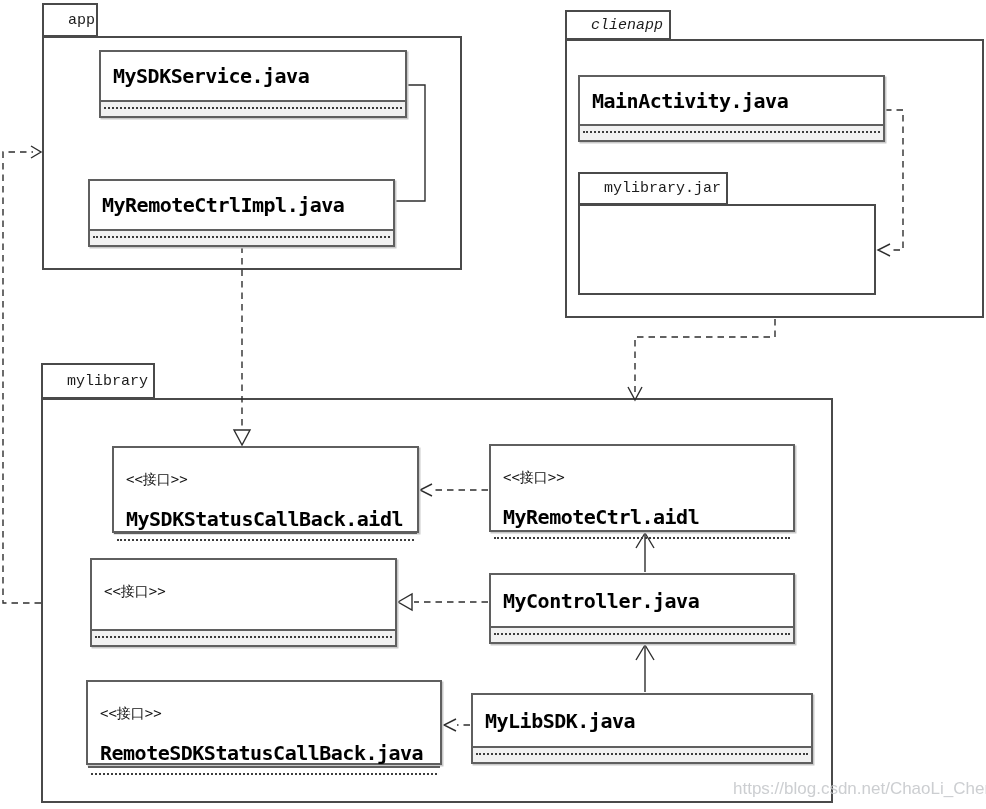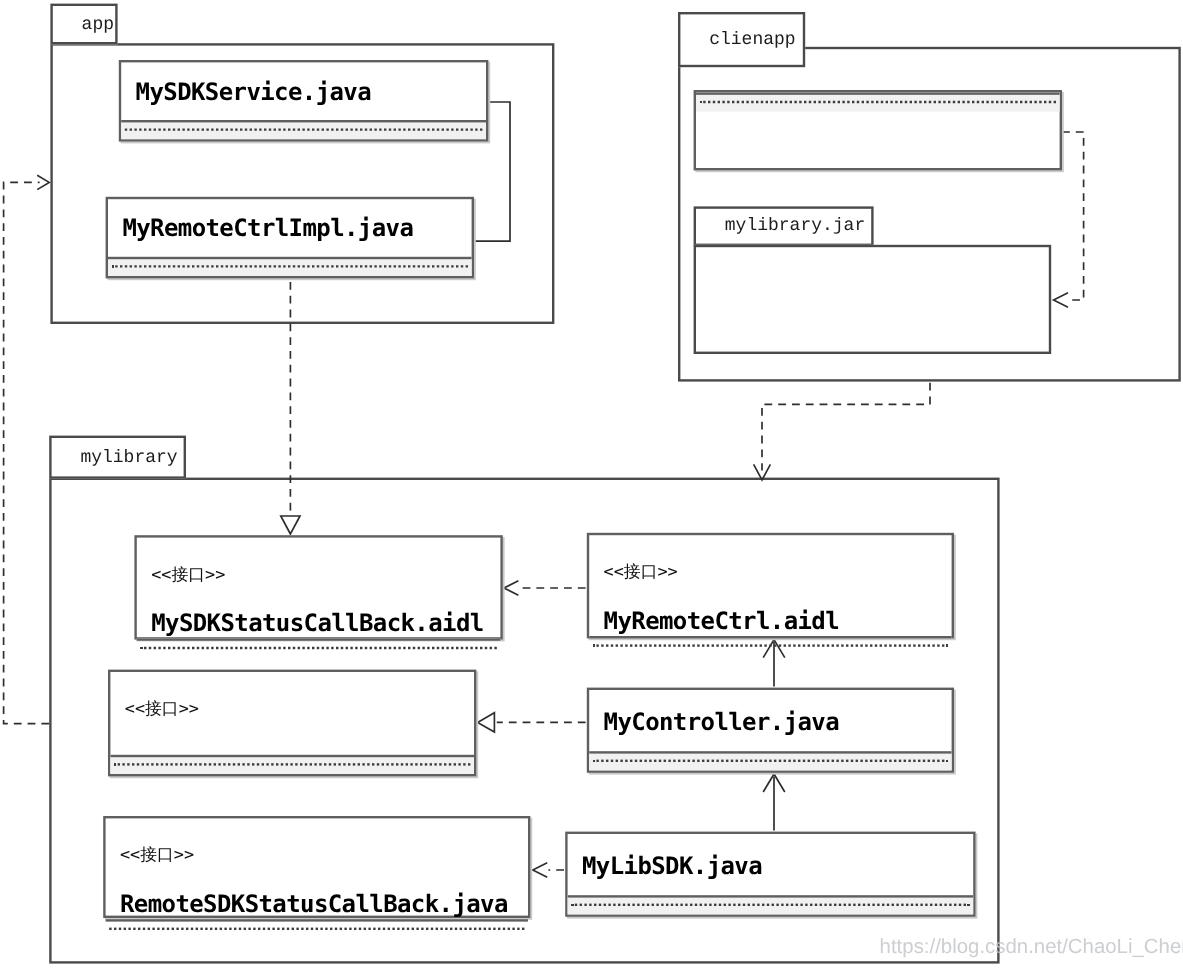--- a/index.html
+++ b/index.html
@@ -37,21 +37,21 @@
 </head>
 <body>
 
 <div id="canvas">
 
   <div class="pkg-tab" style="left:42px;top:3px;width:56px;height:34px;">
     <span>app</span>
   </div>
   <div class="pkg-body" style="left:42px;top:36px;width:420px;height:234px;"></div>
 
-  <div class="pkg-tab" style="left:565px;top:10px;width:106px;height:46px;">
+  <div class="pkg-tab" style="left:565px;top:10px;width:106px;height:30px;font-style:italic;">
     <span>clienapp</span>
   </div>
   <div class="pkg-body" style="left:565px;top:39px;width:419px;height:279px;"></div>
 
   <div class="pkg-tab inner" style="left:578px;top:172px;width:150px;height:33px;">
     <span>mylibrary.jar</span>
   </div>
   <div class="pkg-body inner" style="left:578px;top:204px;width:298px;height:91px;"></div>
 
   <div class="pkg-tab" style="left:41px;top:363px;width:114px;height:36px;">
@@ -93,30 +93,33 @@
 
   <div class="cls" style="left:99px;top:50px;width:308px;height:68px;">
     <div class="cls-title">
       <div class="cname">MySDKService.java</div>
     </div>
     <div class="strip">
         <i></i>
       </div>
   </div>
 
-  <div class="cls" style="left:88px;top:164px;width:307px;height:68px;">
+  <div class="cls" style="left:88px;top:179px;width:307px;height:68px;">
     <div class="cls-title">
       <div class="cname">MyRemoteCtrlImpl.java</div>
     </div>
     <div class="strip">
         <i></i>
       </div>
   </div>
 
   <div class="cls" style="left:578px;top:75px;width:307px;height:67px;">
+    <div class="cls-title">
+      <div class="cname">MainActivity.java</div>
+    </div>
     <div class="strip">
         <i></i>
       </div>
   </div>
 
   <div class="cls iface" style="left:112px;top:446px;width:307px;height:87px;">
     <div class="cls-title">
       <div class="stereo">&lt;&lt;接口&gt;&gt;</div>
       <div class="cname">MySDKStatusCallBack.aidl</div>
     </div>

